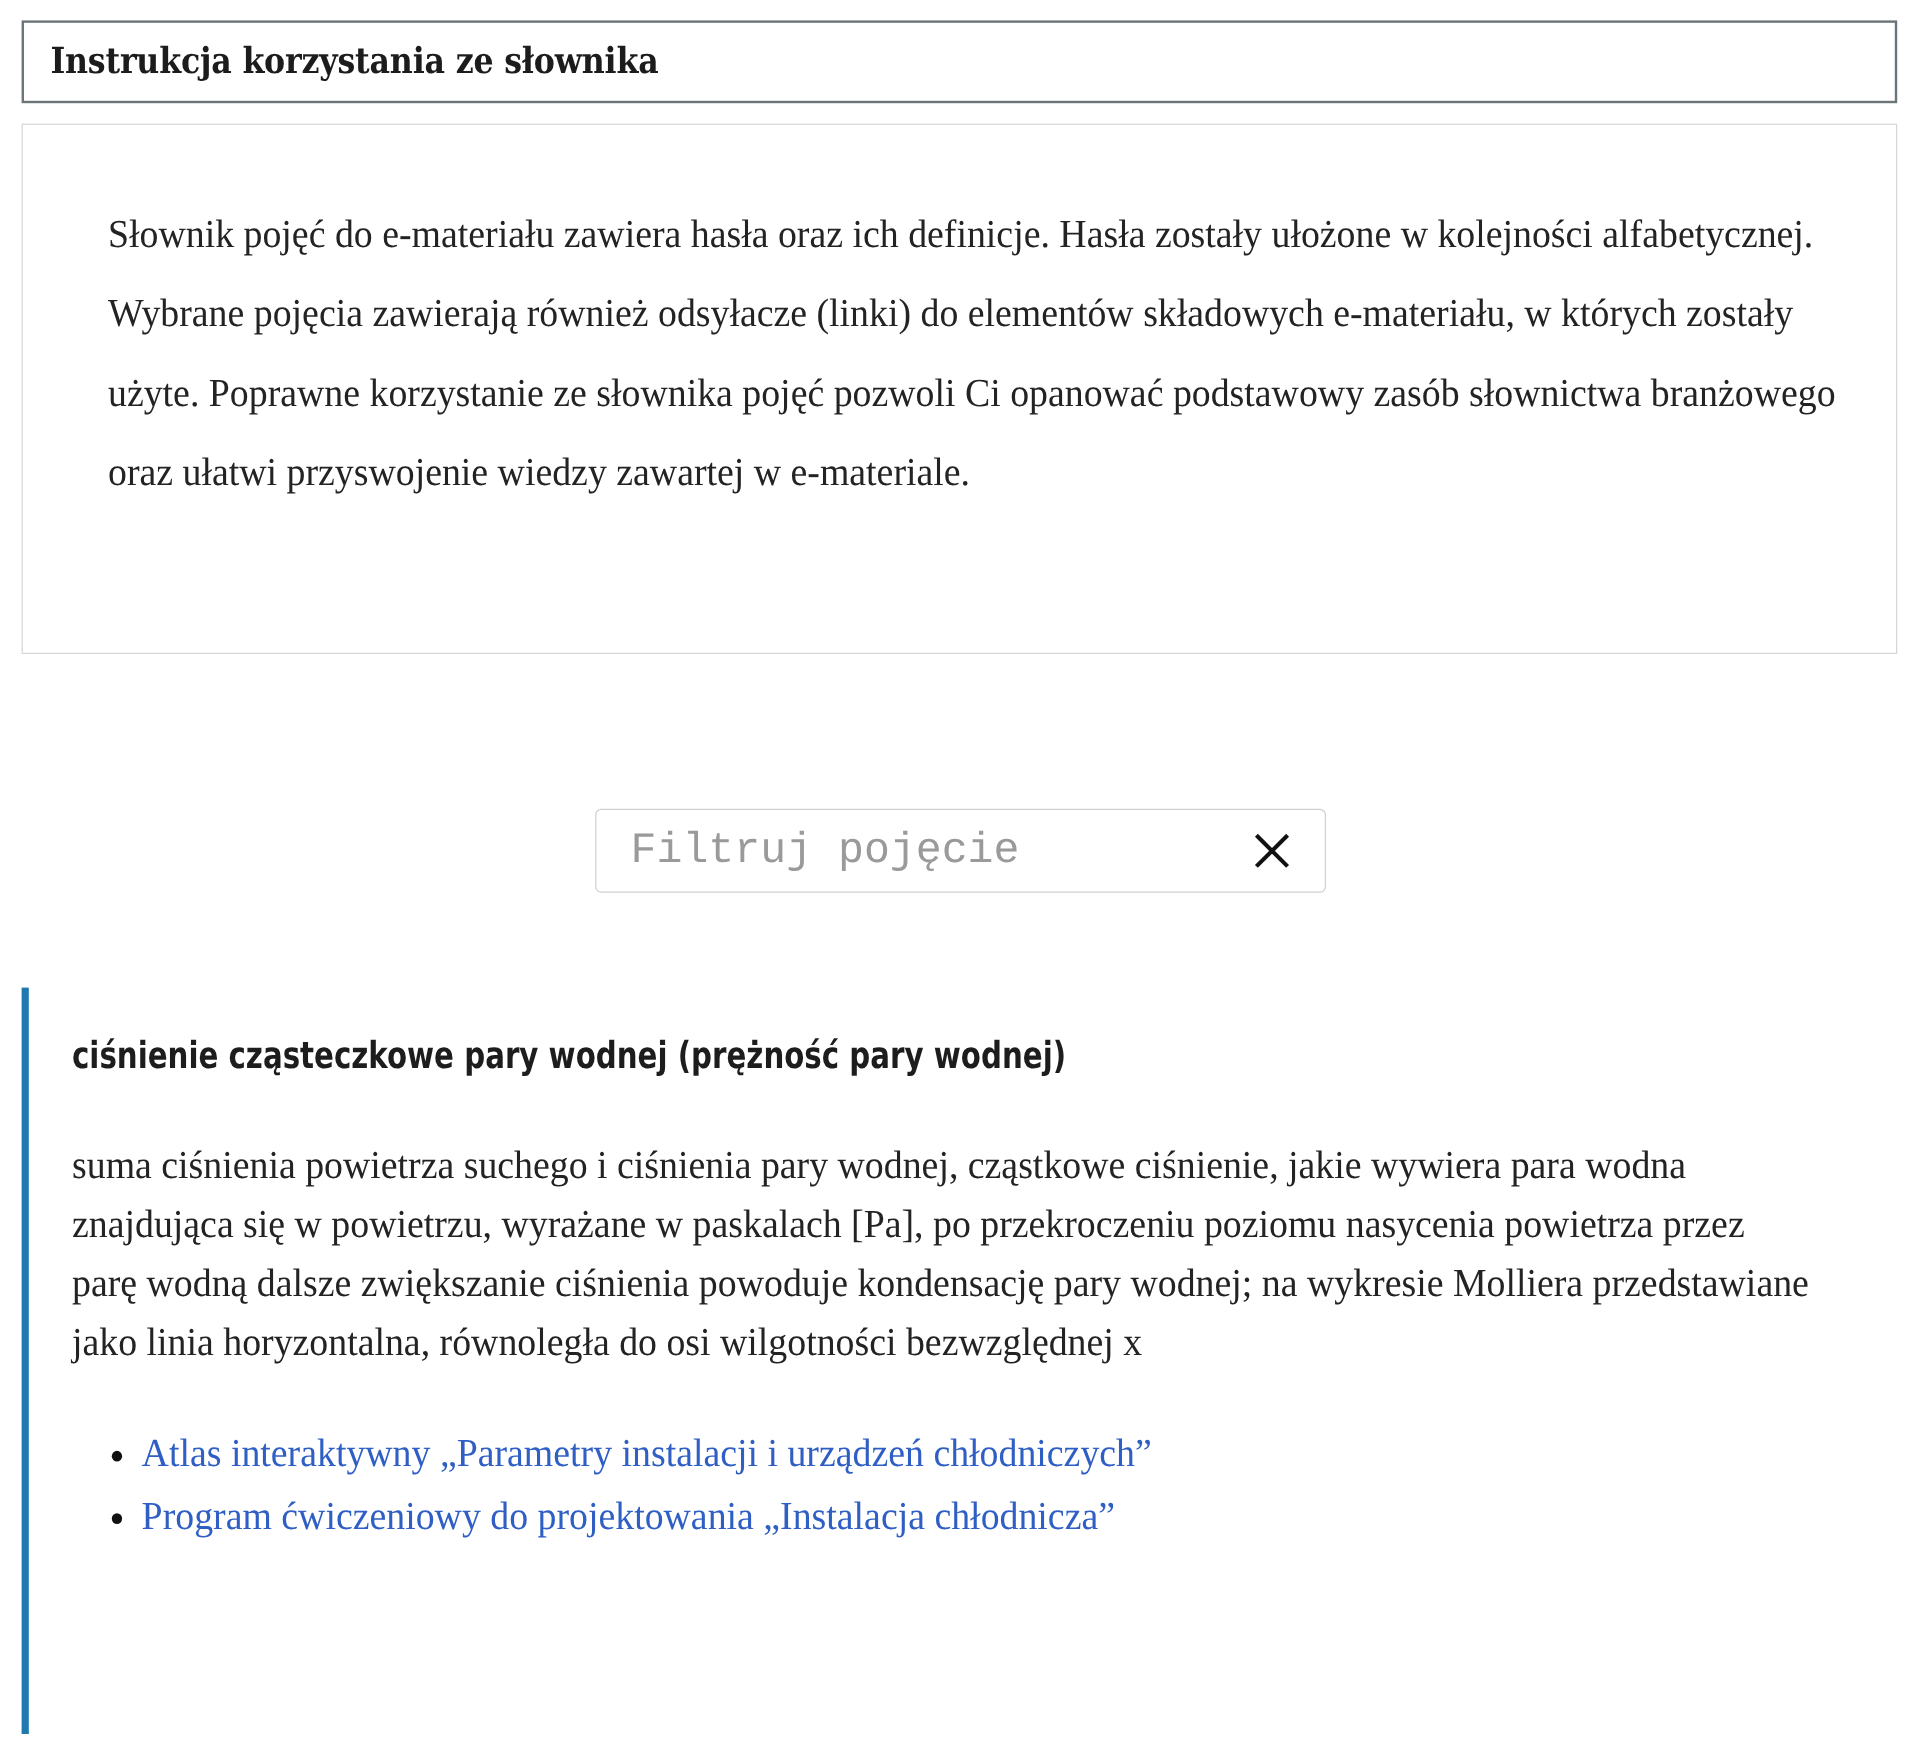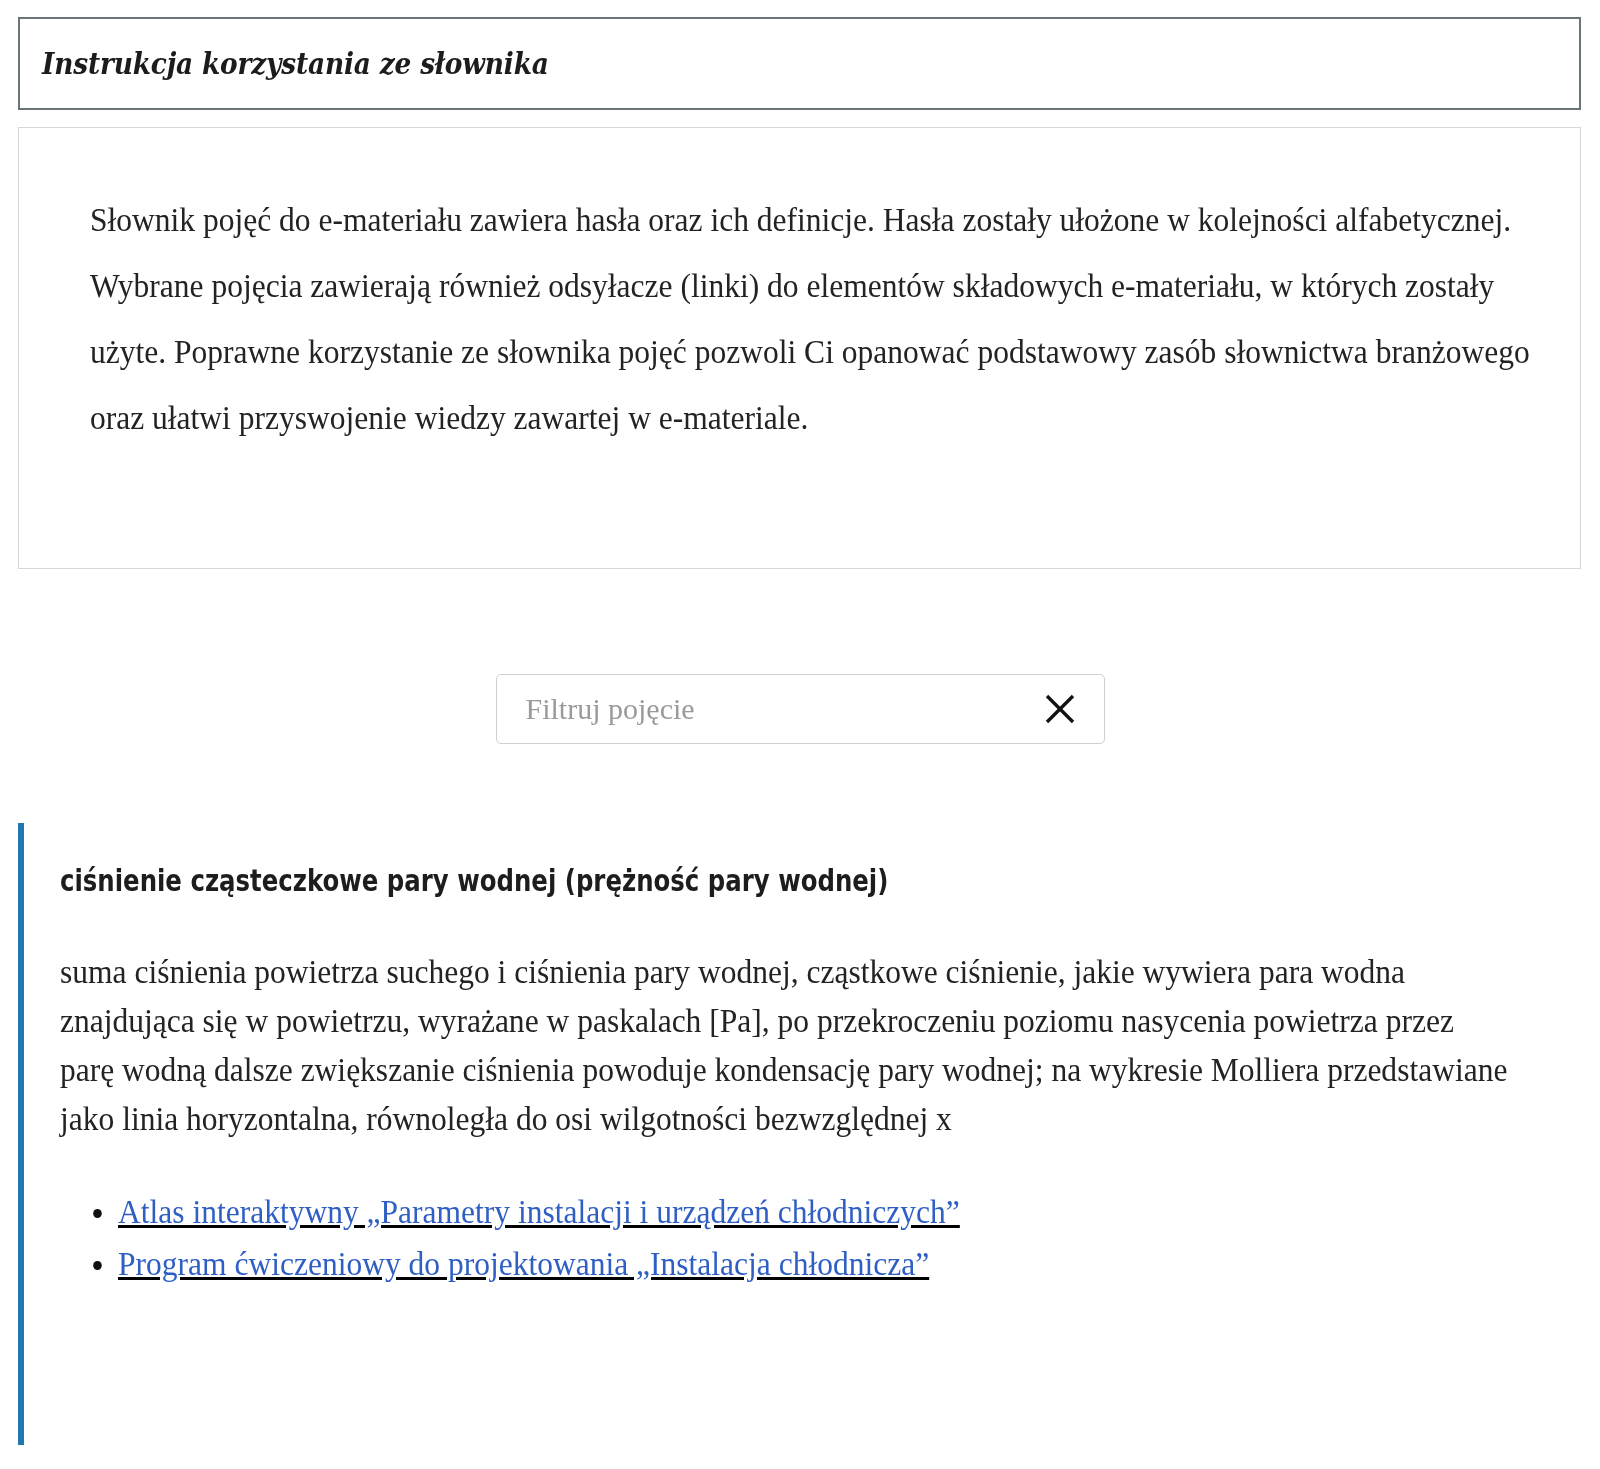--- a/index.html
+++ b/index.html
@@ -27,25 +27,24 @@
     position: absolute;
     left: 18px;
     top: 17px;
     width: 1563px;
   }
 
   .instruction-header {
     box-sizing: border-box;
     border: 2px solid #6b7479;
     background: #ffffff;
-    height: 93px;
+    height: 69px;
     display: flex;
     align-items: center;
     padding: 0 22px;
-    font-style: italic;
   }
 
   .instruction-header-title {
     font-family: "DejaVu Serif", "Liberation Serif", serif;
     font-weight: 700;
     font-size: 30px;
     letter-spacing: -0.2px;
     color: #1c1c1c;
     white-space: nowrap;
     transform: scaleX(0.88);
@@ -93,22 +92,22 @@
     display: flex;
     align-items: center;
     padding: 0 20px 0 29px;
   }
 
   .filter-input {
     flex: 1 1 auto;
     border: none;
     outline: none;
     background: transparent;
-    font-family: Liberation Serif, serif;
-    font-size: 30px;
+    font-family: Liberation Mono, monospace;
+    font-size: 36px;
     color: #ef4444;
     padding: 0;
     height: 40px;
     line-height: 40px;
   }
   .filter-input::placeholder {
     color: #9a9a9a;
     opacity: 1;
   }
 
@@ -159,21 +158,20 @@
     margin-top: 48px;
     width: 1520px;
     transform: scaleX(0.955);
     transform-origin: left top;
   }
 
   .entry-links {
     list-style: none;
     margin: 42px 0 5px 0;
     padding: 0 0 0 58px;
-    text-decoration: underline;
   }
 
   .entry-links li {
     position: relative;
     font-family: "Liberation Serif", serif;
     font-size: 33px;
     line-height: 52px;
     color: #2f5fc4;
     transform: scaleX(0.955);
     transform-origin: left top;

